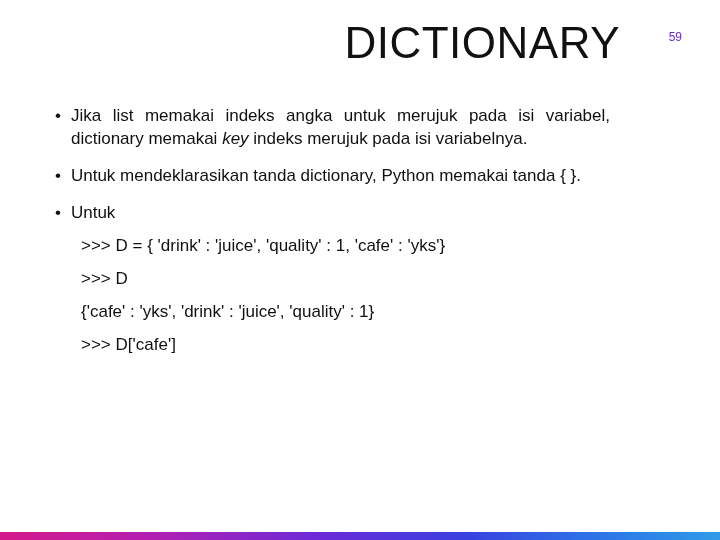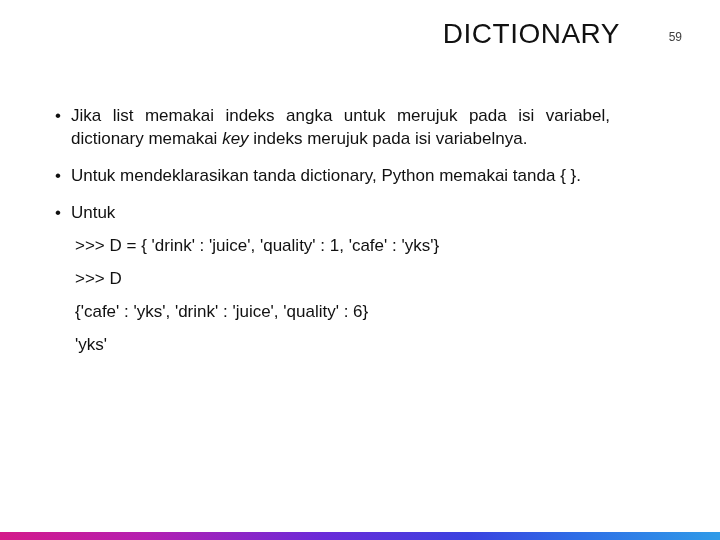--- a/index.html
+++ b/index.html
@@ -23,27 +23,27 @@
       #6a2bd9 45%,
       #3a42e0 65%,
       #2e6de6 80%,
       #2f9be8 100%);
   }
   .page-number {
     position: absolute;
     top: 30px;
     right: 38px;
     font-size: 12px;
-    color: #404040;
+    color: #6d28d9;
   }
   .title {
     position: absolute;
     top: 18px;
     right: 100px;
-    font-size: 28px;
+    font-size: 44px;
     font-weight: 400;
     letter-spacing: 0.5px;
     color: #111;
   }
   .content {
     position: absolute;
     top: 105px;
     left: 55px;
     width: 555px;
     color: #111;
@@ -55,21 +55,21 @@
     margin-bottom: 14px;
   }
   .bullet .dot {
     flex: 0 0 auto;
     margin-right: 10px;
   }
   .bullet .text { flex: 1 1 auto; }
   .justify { text-align: justify; }
   .italic { font-style: italic; }
   .sub {
-    margin-left: 20px;
+    margin-left: 26px;
     margin-bottom: 10px;
   }
 </style>
 </head>
 <body>
 
 <div class="page-number">59</div>
 <div class="title">DICTIONARY</div>
 
 <div class="content">
@@ -86,18 +86,18 @@
     <span class="text justify">Untuk mendeklarasikan tanda dictionary, Python memakai tanda { }.</span>
   </div>
 
   <div class="bullet" style="margin-bottom:10px;">
     <span class="dot">•</span>
     <span class="text">Untuk</span>
   </div>
 
   <div class="sub">&gt;&gt;&gt; D = { 'drink' : 'juice', 'quality' : 1, 'cafe' : 'yks'}</div>
   <div class="sub">&gt;&gt;&gt; D</div>
-  <div class="sub"> {'cafe' : 'yks', 'drink' : 'juice', 'quality' : 6}</div>
-  <div class="sub">'yks'</div>
+  <div class="sub"> {'cafe' : 'yks', 'drink' : 'juice', 'quality' : 1}</div>
+  <div class="sub">&gt;&gt;&gt; D['cafe']</div>
 
 </div>
 
 <div class="gradient-accent"></div>
 
 </body></html>

